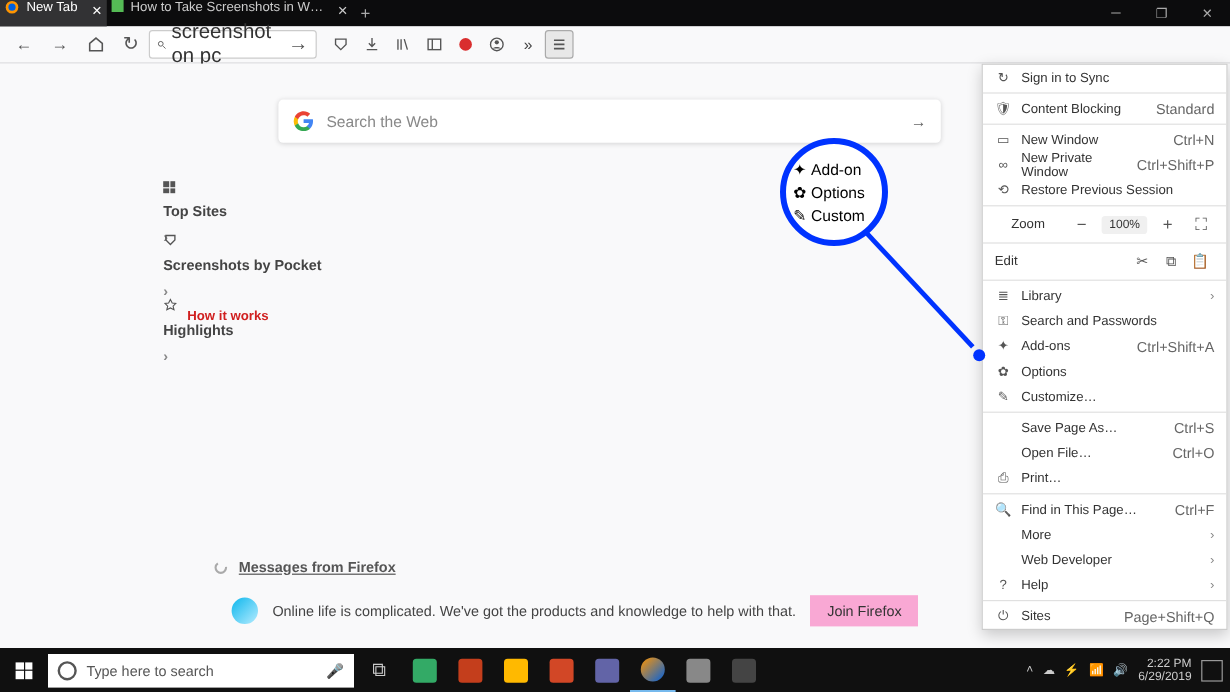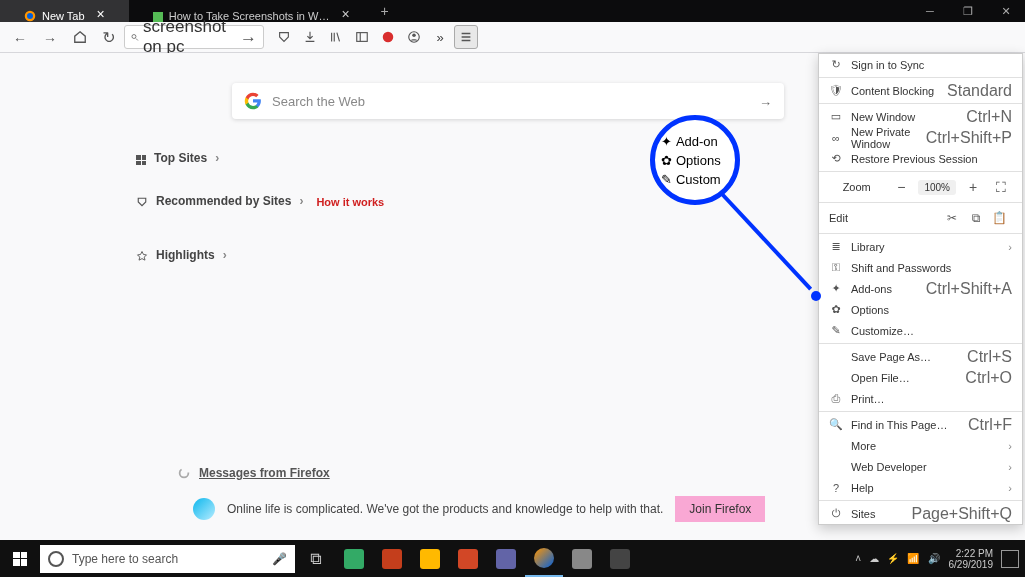--- a/index.html
+++ b/index.html
@@ -1,20 +1,20 @@
 <!DOCTYPE html>
 <html><head>
 <meta charset="utf-8">
 <style>
 * { margin: 0; padding: 0; box-sizing: border-box; font-family: "Segoe UI", Arial, sans-serif; }
 body { width: 1025px; height: 577px; background: #f0f0f0; overflow: hidden; position: relative; }
 
 
 .tabbar { height: 22px; background: #0c0c0d; display: flex; align-items: stretch; }
-.tab { display: flex; align-items: flex-end; padding: 0 24px; font-size: 11px; color: #ccc; gap: 6px; }
+.tab { display: flex; align-items: flex-start; padding: 0 4px; font-size: 11px; color: #ccc; gap: 6px; }
 .tab.active { background: #323234; color: #fff; max-width: 170px; }
 .tab-icon { width: 12px; height: 12px; }
 .tab-close { margin-left: 6px; font-size: 14px; }
 .newtab-btn { width: 22px; display: flex; align-items: center; justify-content: center; color: #aaa; font-size: 14px; }
 .win-controls { margin-left: auto; display: flex; }
 .win-btn { width: 38px; display: flex; align-items: center; justify-content: center; color: #aaa; font-size: 11px; }
 
 
 .navbar { height: 31px; background: #f9f9fa; border-bottom: 1px solid #d7d7db; display: flex; align-items: center; padding: 0 6px; gap: 2px; }
 .nav-btn { width: 28px; height: 26px; display: flex; align-items: center; justify-content: center; color: #555; font-size: 14px; }
@@ -24,37 +24,37 @@
 .searchbar .go { margin-left: auto; color: #555; }
 .tb-icons { display: flex; gap: 2px; margin-left: 6px; }
 .tb-icon { width: 24px; height: 24px; display: flex; align-items: center; justify-content: center; color: #444; font-size: 13px; }
 .tb-icon.red svg circle { fill: #d92e2e; }
 .tb-icon.menu { border: 1px solid #aaa; border-radius: 3px; background: #e8e8e8; }
 
 
 .content { position: absolute; top: 53px; left: 0; right: 0; bottom: 37px; background: #f9f9fa; }
 .search-box { position: absolute; top: 30px; left: 232px; width: 552px; height: 36px; background: #fff; border-radius: 4px; box-shadow: 0 1px 4px rgba(0,0,0,0.15); display: flex; align-items: center; padding: 0 12px; gap: 10px; font-size: 13px; color: #888; }
 .search-box .arrow { margin-left: auto; color: #666; }
-.section { position: absolute; left: 136px; display: flex; align-items: flex-end; gap: 8px; font-size: 12px; color: #444; font-weight: 600; }
+.section { position: absolute; left: 136px; display: flex; align-items: flex-start; gap: 8px; font-size: 12px; color: #444; font-weight: 600; flex-direction: column; }
 .section .chev { color: #888; }
 .sec-top { top: 98px; }
 .sec-pocket { top: 141px; }
 .sec-highlights { top: 195px; }
-.pocket-how { color: #d02020; font-size: 11px; font-weight: 600; margin-left: 5px; }
+.pocket-how { color: #d02020; font-size: 11px; font-weight: 600; margin-left: 20px; }
 
 .messages { position: absolute; bottom: 60px; left: 177px; font-size: 12px; color: #555; font-weight: 600; display: flex; align-items: center; gap: 8px; text-decoration: underline; }
 .footer-bar { position: absolute; bottom: 18px; left: 193px; display: flex; align-items: center; gap: 12px; font-size: 12px; color: #444; }
 .footer-bar .logo { width: 22px; height: 22px; border-radius: 50%; background: linear-gradient(135deg,#0db7ed,#b5ecff); }
 .join-btn { padding: 6px 14px; background: #f9a8d4; border: none; font-size: 12px; color: #333; }
 
 
 .dropdown { position: absolute; top: 53px; right: 2px; width: 205px; background: #fff; border: 1px solid #ccc; box-shadow: 0 4px 12px rgba(0,0,0,0.2); font-size: 11px; color: #333; }
 .dropdown .row { display: flex; align-items: center; height: 21px; padding: 0 10px; gap: 8px; }
 .dropdown .row .icon { width: 14px; text-align: center; color: #555; flex-shrink: 0; }
-.dropdown .row .short { margin-left: auto; color: #666; font-size: 16px; }
+.dropdown .row .short { margin-left: auto; color: #666; font-size: 12px; }
 .dropdown .row .chev-r { margin-left: auto; color: #888; }
 .dropdown hr { border: none; border-top: 1px solid #e0e0e0; margin: 2px 0; }
 .zoom-row { display: flex; align-items: center; height: 26px; padding: 0 10px; gap: 6px; }
 .zoom-row .lbl { flex: 1; text-align: center; }
 .zoom-pct { padding: 2px 6px; background: #f0f0f0; border-radius: 3px; font-size: 10px; }
 .zoom-btn { width: 22px; text-align: center; font-size: 14px; color: #555; }
 .edit-row { display: flex; align-items: center; height: 26px; padding: 0 10px; }
 .edit-row .lbl { flex: 1; }
 .edit-ico { width: 24px; text-align: center; font-size: 12px; color: #555; }
 
@@ -188,21 +188,21 @@
         <span></span>
       </div>
     <span>Top Sites</span>
     <span class="chev">›</span>
   </div>
 
   <div class="section sec-pocket">
     <svg width="12" height="12" viewBox="0 0 16 16">
         <path d="M3 3h10v5l-5 5-5-5z" fill="none" stroke="#555" stroke-width="1.5"></path>
       </svg>
-    <span>Recommended by Sites</span>
+    <span>Screenshots by Pocket</span>
     <span class="chev">›</span>
     <span class="pocket-how">How it works</span>
   </div>
 
   <div class="section sec-highlights">
     <svg width="12" height="12" viewBox="0 0 16 16">
         <path d="M8 2l2 4 4 .5-3 3 1 4-4-2-4 2 1-4-3-3 4-.5z" fill="none" stroke="#555" stroke-width="1.2"></path>
       </svg>
     <span>Highlights</span>
     <span class="chev">›</span>
@@ -281,21 +281,21 @@
     <span class="edit-ico">📋</span>
   </div>
   <hr>
   <div class="row">
       <span class="icon">≣</span>
       <span>Library</span>
       <span class="chev-r">›</span>
     </div>
   <div class="row">
       <span class="icon">⚿</span>
-      <span>Shift and Passwords</span>
+      <span>Search and Passwords</span>
     </div>
   <div class="row">
       <span class="icon">✦</span>
       <span>Add-ons</span>
       <span class="short">Ctrl+Shift+A</span>
     </div>
   <div class="row">
       <span class="icon">✿</span>
       <span>Options</span>
     </div>

